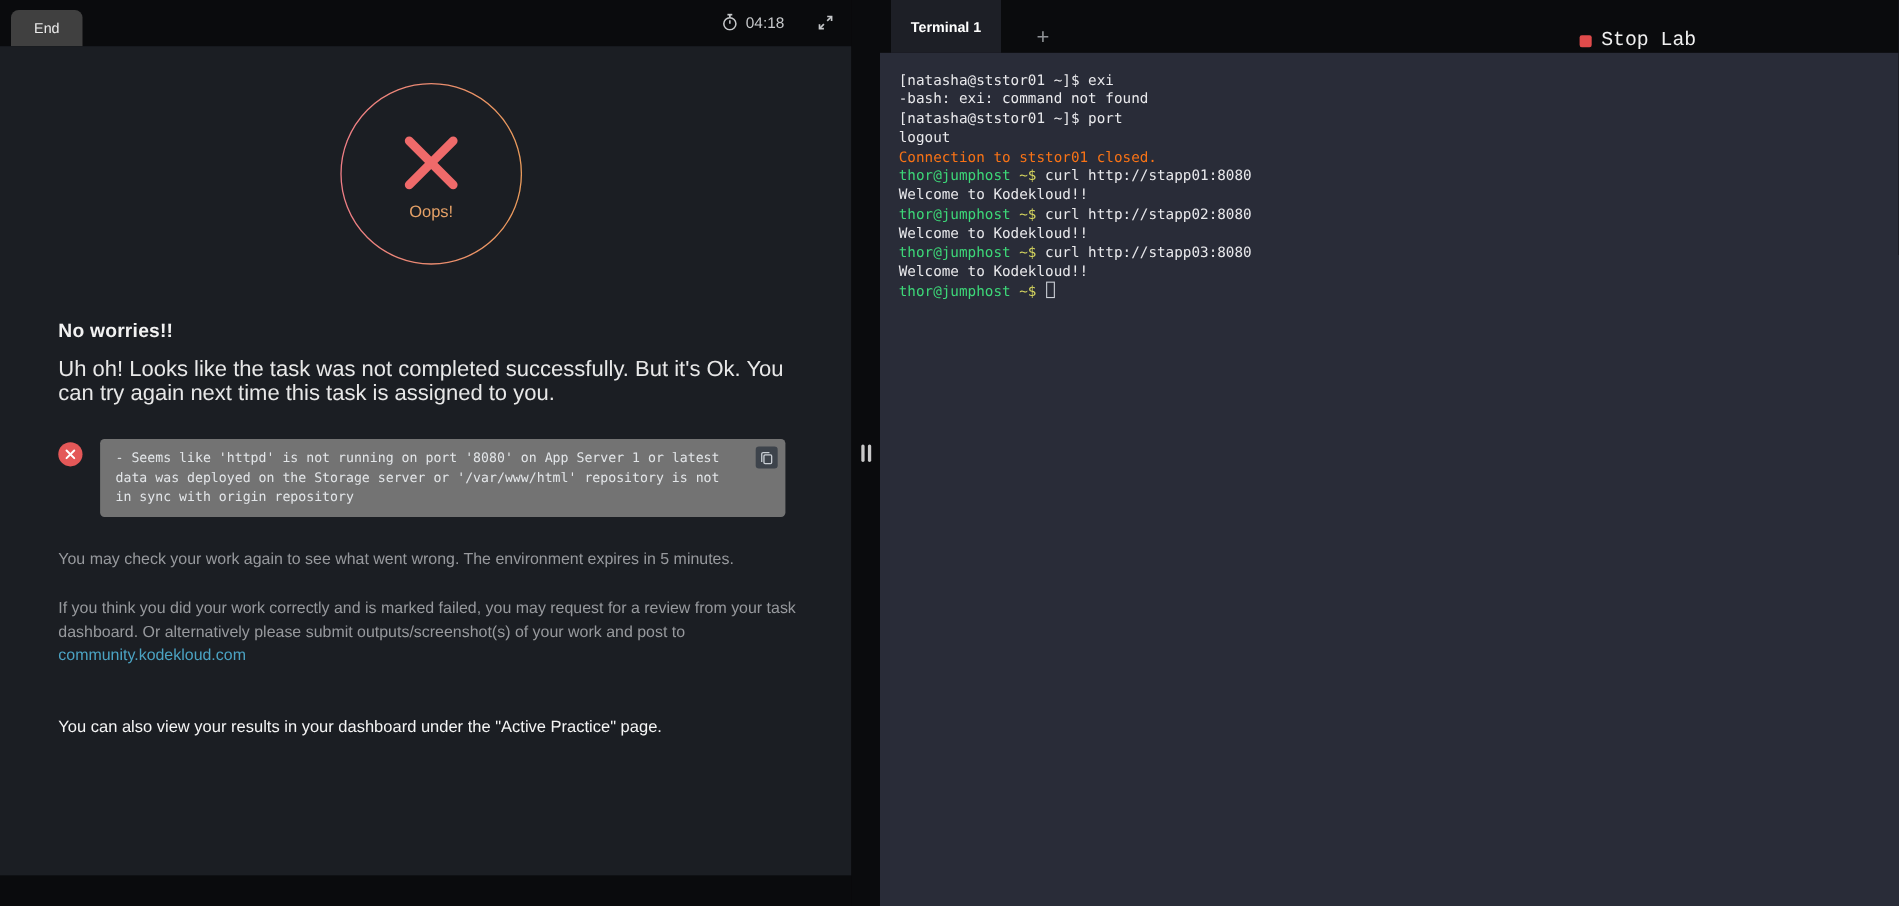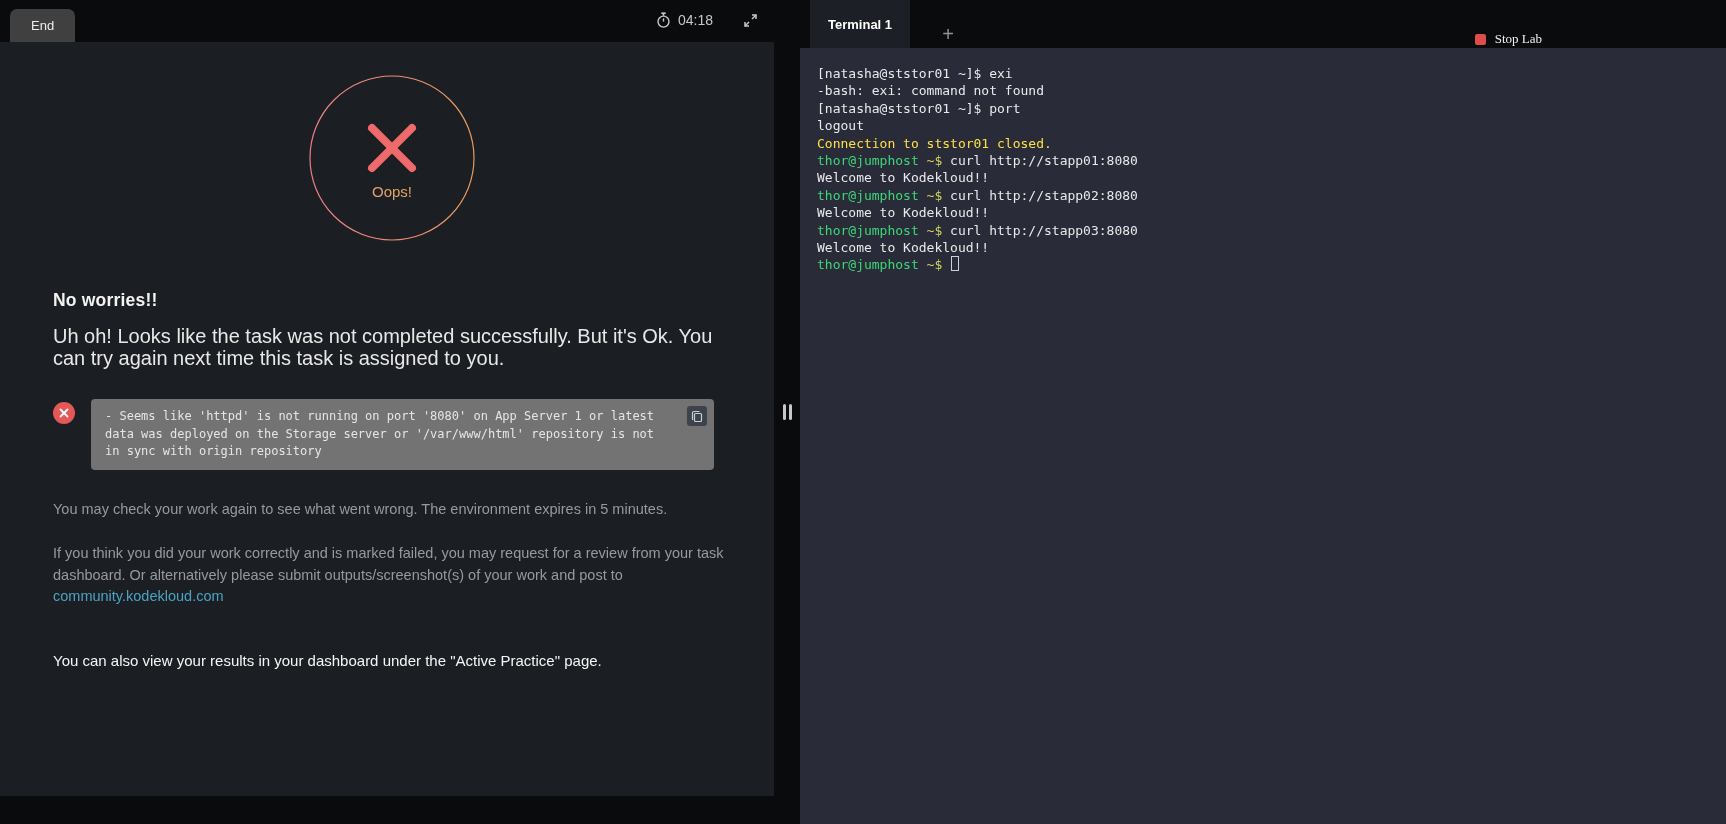--- a/index.html
+++ b/index.html
@@ -73,22 +73,22 @@
     font-size: 13px; font-weight: 700; cursor: pointer;
   }
   .add-tab {
     margin-left: 24px; width: 28px; height: 28px; background: none; border: none;
     color: #8f9296; font-size: 20px; line-height: 1; cursor: pointer;
     display: flex; align-items: center; justify-content: center; padding: 0;
     font-family: "Liberation Sans", sans-serif;
   }
   .stop-lab {
     margin-left: auto; margin-right: 178px; display: flex; align-items: center; gap: 9px;
-    color: #f0f0f0; font-size: 13px; cursor: pointer; background: none; border: none;
-    font-family: Liberation Serif, serif;
+    color: #f0f0f0; font-size: 18px; cursor: pointer; background: none; border: none;
+    font-family: Liberation Mono, monospace;
   }
   .stop-square { width: 11px; height: 11px; border-radius: 2px; background: var(--c-stop_red, #e04b4b); }
 
   .term-body {
     flex: 1; background: var(--c-term_bg, #292c38);
     padding: 17px 20px 0 17px;
     font-family: "DejaVu Sans Mono", monospace; font-size: 13px; line-height: 17.4px;
     color: var(--c-term_fg, #e9e9ec);
     cursor: text;
   }
@@ -194,21 +194,21 @@
       <button class="stop-lab">
         <span class="stop-square"></span>
         <span>Stop Lab</span>
       </button>
     </div>
     <div class="term-body">
         <div class="term-line"><span style="color: rgb(233, 233, 236);">[natasha@ststor01 ~]$ exi</span></div>
         <div class="term-line"><span style="color: rgb(233, 233, 236);">-bash: exi: command not found</span></div>
         <div class="term-line"><span style="color: rgb(233, 233, 236);">[natasha@ststor01 ~]$ port</span></div>
         <div class="term-line"><span style="color: rgb(233, 233, 236);">logout</span></div>
-        <div class="term-line"><span style="color: #fde047; text-align: center;">Connection to ststor01 closed.</span></div>
+        <div class="term-line"><span style="color: #f97316; text-align: center;">Connection to ststor01 closed.</span></div>
         <div class="term-line"><span style="color: rgb(61, 215, 120);">thor@jumphost</span><span style="color: rgb(211, 211, 94);"> ~$ </span><span style="color: rgb(233, 233, 236);">curl http://stapp01:8080</span></div>
         <div class="term-line"><span style="color: rgb(233, 233, 236);">Welcome to Kodekloud!!</span></div>
         <div class="term-line"><span style="color: rgb(61, 215, 120);">thor@jumphost</span><span style="color: rgb(211, 211, 94);"> ~$ </span><span style="color: rgb(233, 233, 236);">curl http://stapp02:8080</span></div>
         <div class="term-line"><span style="color: rgb(233, 233, 236);">Welcome to Kodekloud!!</span></div>
         <div class="term-line"><span style="color: rgb(61, 215, 120);">thor@jumphost</span><span style="color: rgb(211, 211, 94);"> ~$ </span><span style="color: rgb(233, 233, 236);">curl http://stapp03:8080</span></div>
         <div class="term-line"><span style="color: rgb(233, 233, 236);">Welcome to Kodekloud!!</span></div>
         <div class="term-line"><span style="color: rgb(61, 215, 120);">thor@jumphost</span><span style="color: rgb(211, 211, 94);"> ~$ </span><span class="cursor"></span></div>
       </div>
   </div>
 

